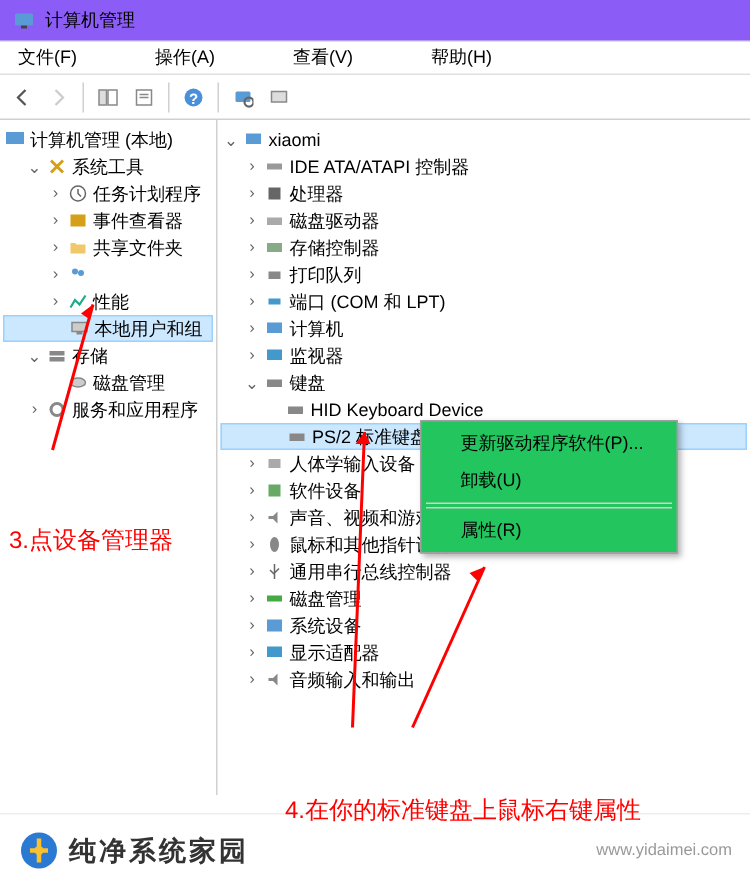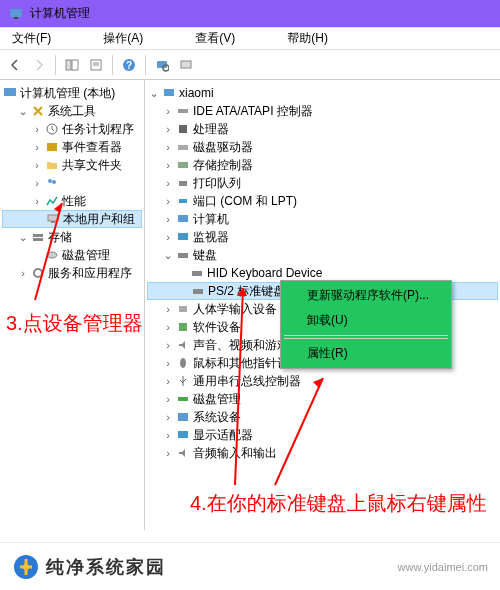--- a/index.html
+++ b/index.html
@@ -18,21 +18,21 @@
 .tree-item { display: flex; align-items: center; height: 18px; padding: 1px 0; white-space: nowrap; cursor: default; }
 .tree-item.selected { background: #cce8ff; border: 1px solid #99d1ff; }
 .tree-item .expander { width: 14px; display: inline-flex; justify-content: center; color: #666; font-size: 11px; }
 .tree-item .nicon { width: 16px; height: 16px; margin-right: 2px; display: inline-flex; align-items: center; justify-content: center; }
 .indent-0 { padding-left: 0px; }
 .indent-1 { padding-left: 14px; }
 .indent-2 { padding-left: 28px; }
 .ctx-menu { position: absolute; background: #22c55e; border: 1px solid #a0a0a0; box-shadow: 2px 2px 4px rgba(0,0,0,0.3); padding: 2px; z-index: 100; min-width: 140px; }
 .ctx-item { padding: 4px 20px 4px 24px; cursor: default; font-size: 12px; }
 .ctx-sep { height: 1px; background: #d0d0d0; margin: 2px 1px; }
-.annotation { position: absolute; color: #ff0000; font-size: 20px; z-index: 50; pointer-events: none; }
+.annotation { position: absolute; color: #ff0000; font-size: 16px; z-index: 50; pointer-events: none; margin-top: 40px; }
 .arrow { position: absolute; z-index: 49; pointer-events: none; }
 .footer { position: absolute; bottom: 0; left: 0; right: 0; height: 48px; background: #fff; display: flex; align-items: center; justify-content: space-between; padding: 0 12px; border-top: 1px solid #eee; }
 .footer-left { display: flex; align-items: center; gap: 6px; justify-content: center; }
 .footer-logo { width: 28px; height: 28px; }
 .footer-text { font-size: 18px; font-weight: bold; color: #333; letter-spacing: 2px; }
 .footer-url { font-size: 11px; color: #999; }
 svg { display: block; }
 </style>
 </head>
 <body>

